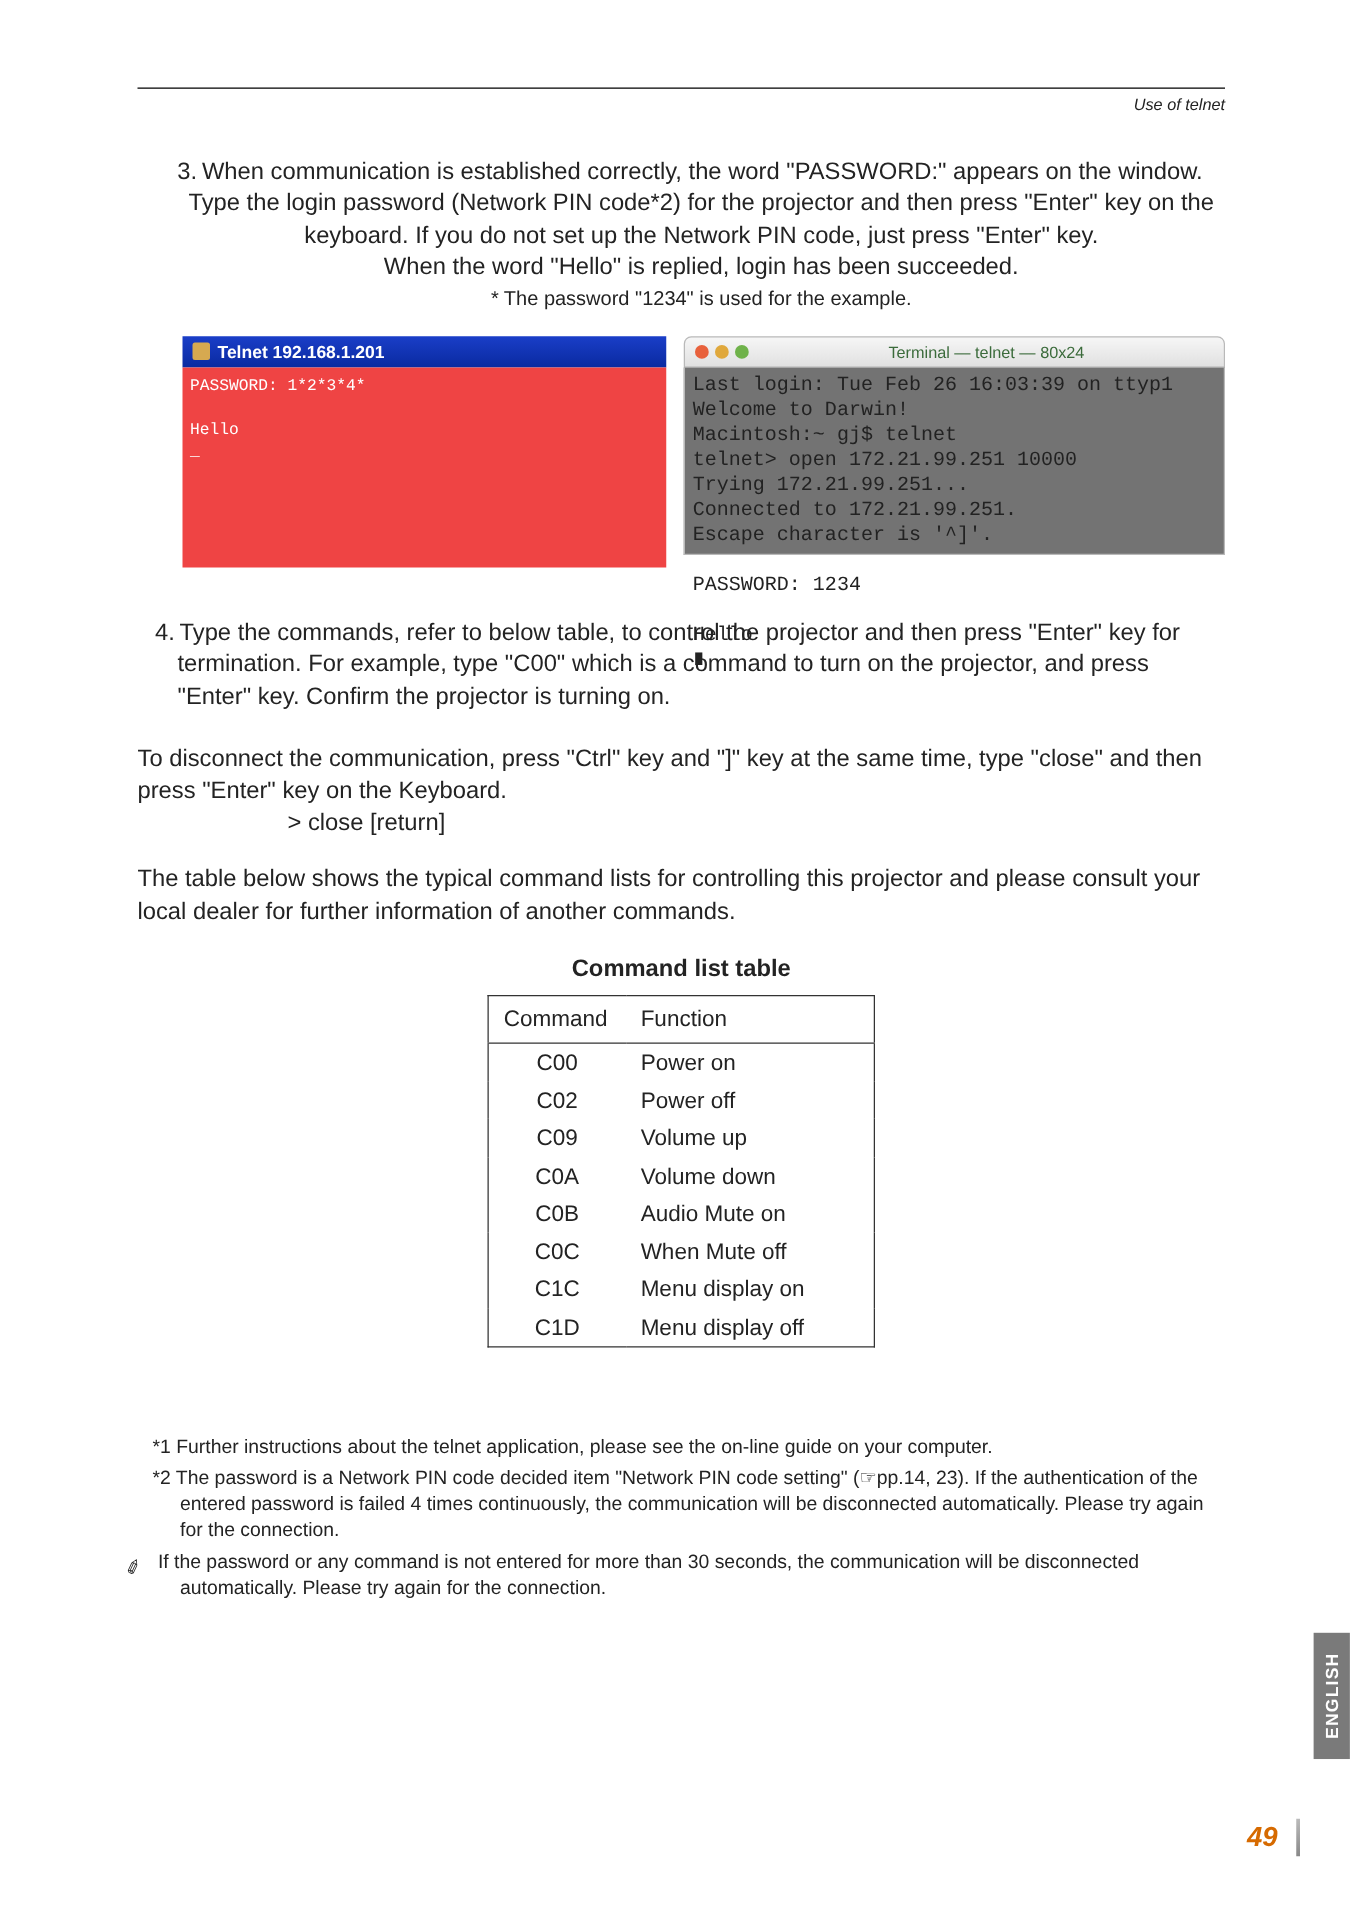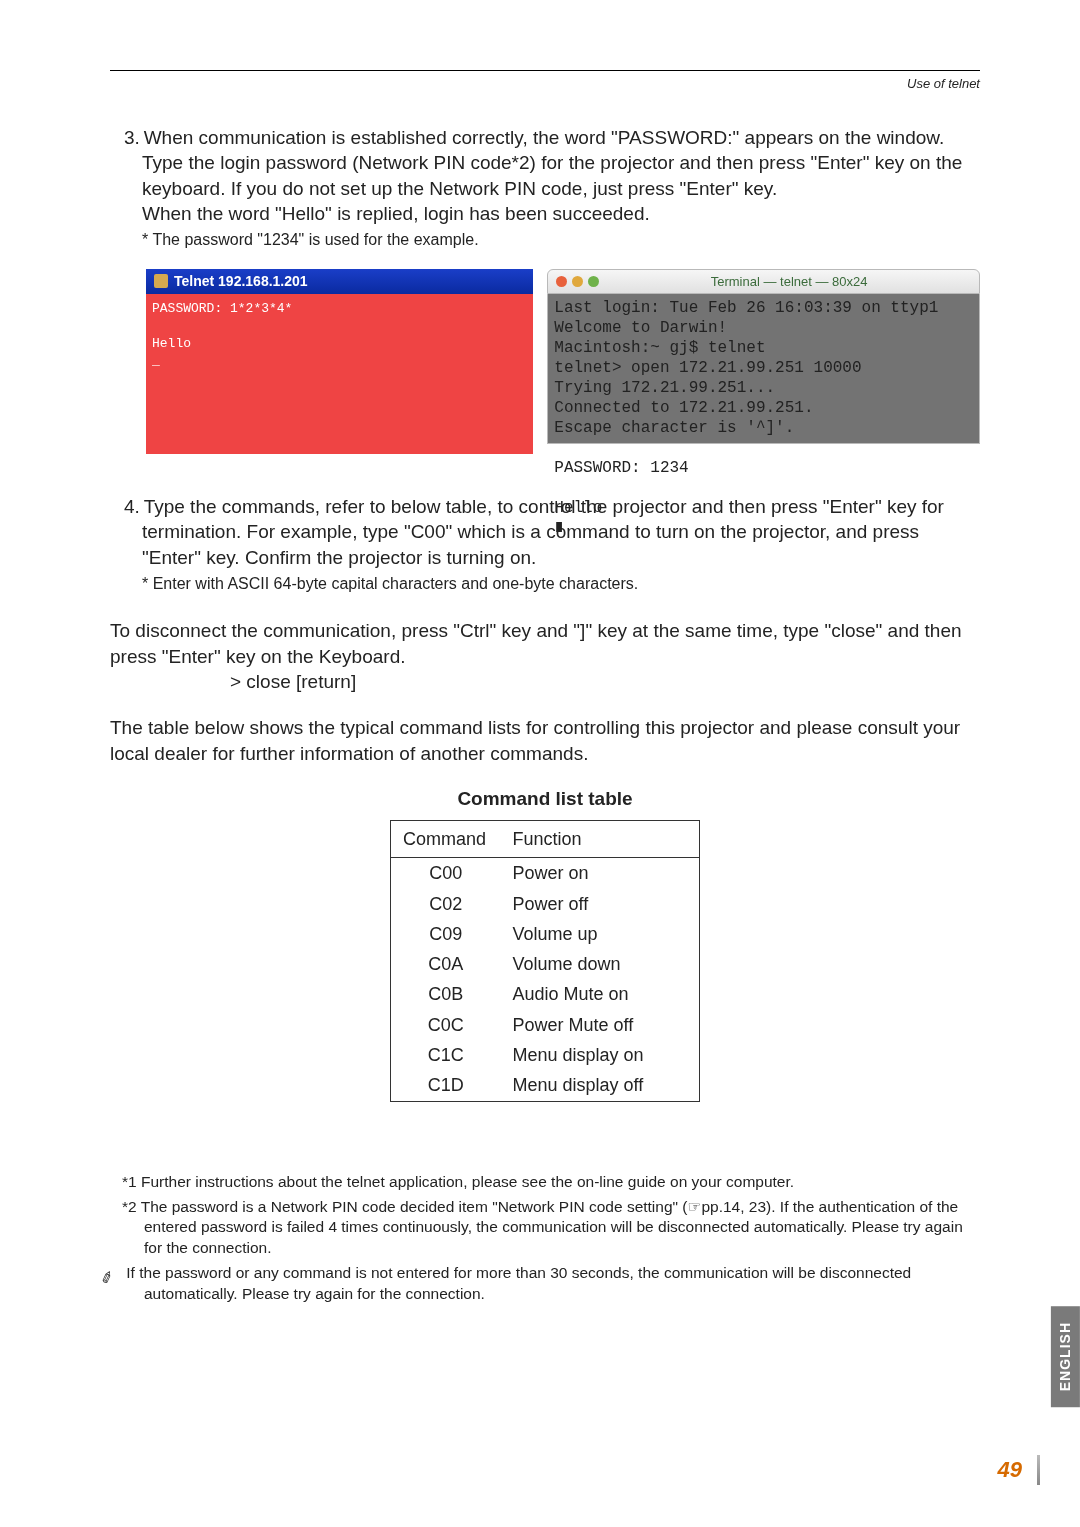--- a/index.html
+++ b/index.html
@@ -14,21 +14,21 @@
     font-size: 19px;
     line-height: 1.35;
   }
   .hr-top { border: none; border-top: 1.5px solid #000; margin-bottom: 4px; }
   .header-right {
     text-align: right;
     font-style: italic;
     font-size: 13px;
     margin-bottom: 32px;
   }
-  .step3 { margin-bottom: 8px; }
+  .step3 { margin-bottom: 8px; text-align: center; }
   .step3 p:first-child { text-indent: -18px; padding-left: 32px; }
   .step3 p.cont { padding-left: 32px; }
   .fine { font-size: 16px; padding-left: 32px; margin-top: 2px; }
 
   .shots { display: flex; gap: 14px; padding-left: 36px; margin: 18px 0 40px; }
   .shot1 { width: 392px; }
   .shot2 { width: 438px; }
 
   .titlebar {
     background: linear-gradient(#1a3ec8, #0a2aa0);
@@ -148,21 +148,20 @@
 
 PASSWORD: 1234
 
 Hello
 ∎</div>
   </div>
 </div>
 
 <div class="step4">
   <p>4. Type the commands, refer to below table, to control the projector and then press "Enter" key for termination. For example, type "C00" which is a command to turn on the projector, and press "Enter" key. Confirm the projector is turning on.</p>
-  <p class="fine2">* Enter with ASCII 64-byte capital characters and one-byte characters.</p>
 </div>
 
 <div class="para">
   <p>To disconnect the communication, press "Ctrl" key and "]" key at the same time, type "close" and then press "Enter" key on the Keyboard.</p>
   <p class="close-line">&gt; close [return]</p>
 </div>
 
 <p class="para">The table below shows the typical command lists for controlling this projector and please consult your local dealer for further information of another commands.</p>
 
 <div class="tbl-title">Command list table</div>
@@ -189,21 +188,21 @@
     <tr>
         <td>C0A</td>
         <td>Volume down</td>
       </tr>
     <tr>
         <td>C0B</td>
         <td>Audio Mute on</td>
       </tr>
     <tr>
         <td>C0C</td>
-        <td>Power Mute off</td>
+        <td>When Mute off</td>
       </tr>
     <tr>
         <td>C1C</td>
         <td>Menu display on</td>
       </tr>
     <tr>
         <td>C1D</td>
         <td>Menu display off</td>
       </tr>
   </tbody>

